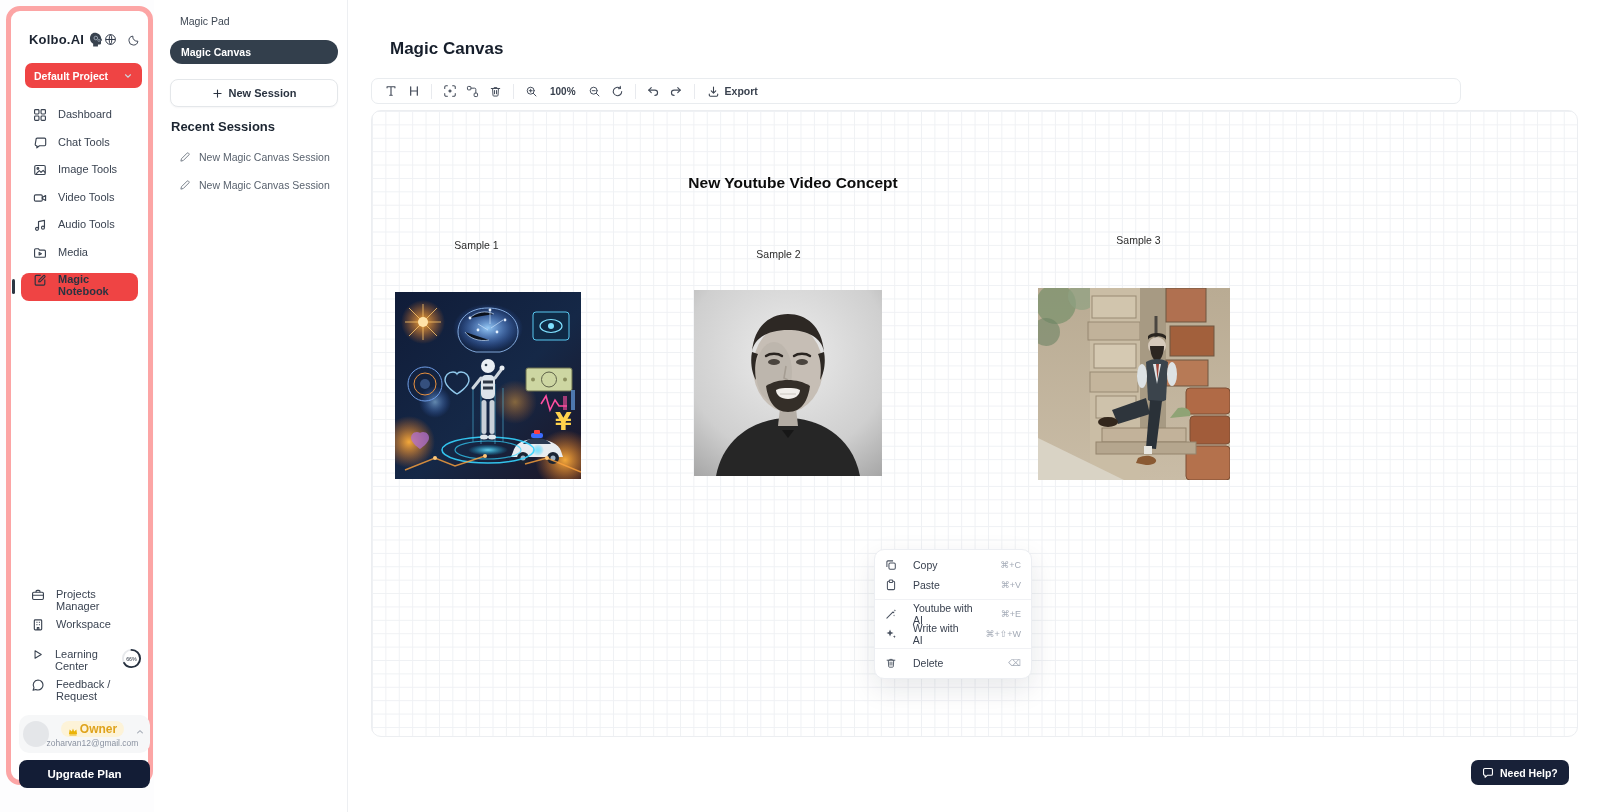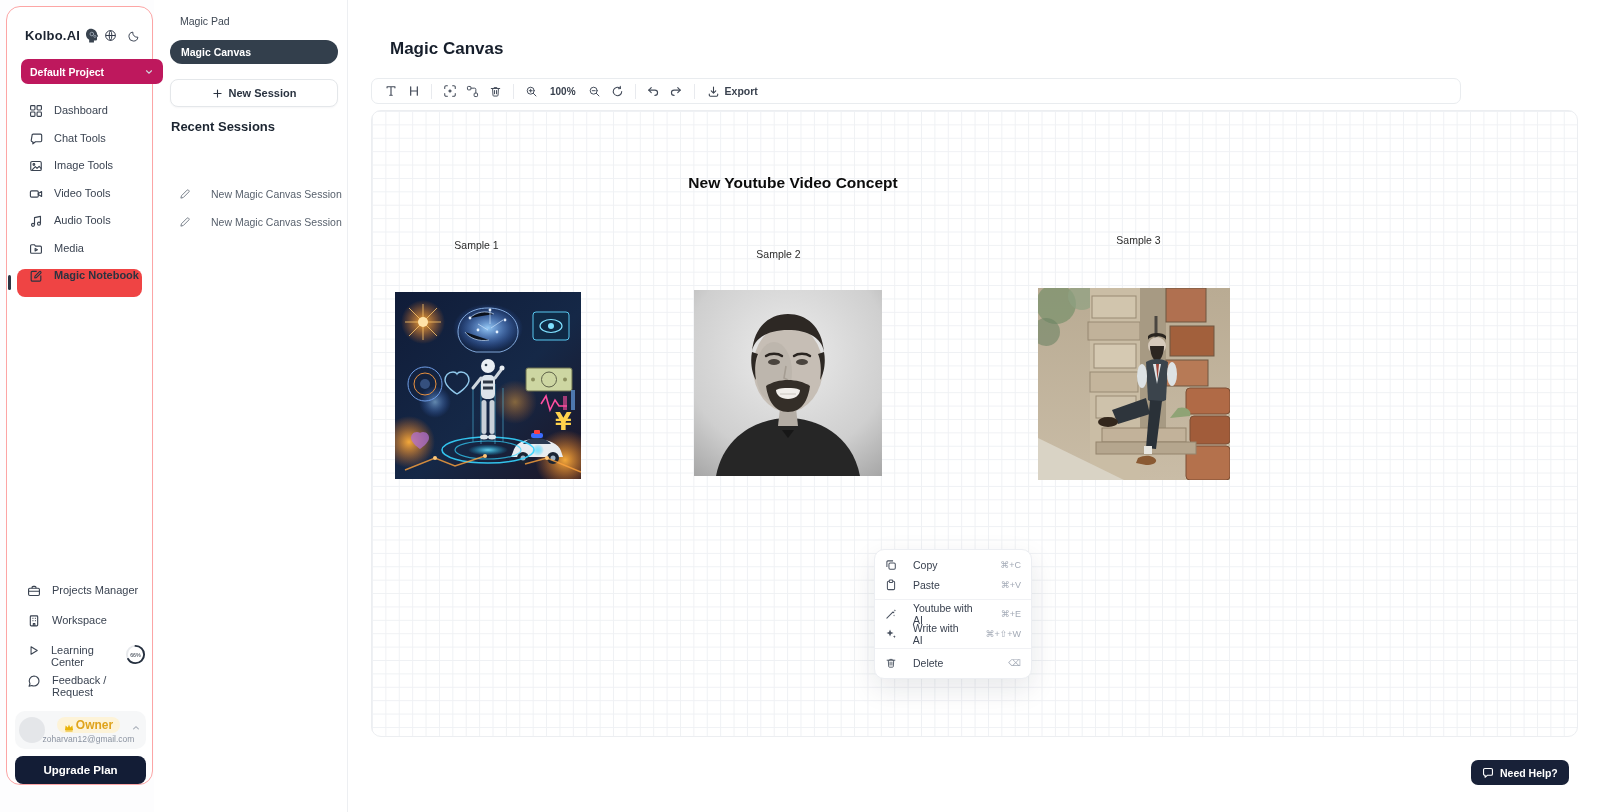--- a/index.html
+++ b/index.html
@@ -1,26 +1,26 @@
 <!DOCTYPE html>
 <html><head>
 <meta charset="utf-8">
 <style>
   * { margin:0; padding:0; box-sizing:border-box; }
   html,body { width:1600px; height:812px; background:#fff; font-family:"Liberation Sans","DejaVu Sans",sans-serif; overflow:hidden; }
   .app { position:relative; width:1600px; height:812px; background:#fdfdfe; }
 
   
-  .sidebar { position:absolute; left:6px; top:6px; width:147px; height:779px; background:#fff; border:1px solid #fca5a5; border-radius:14px; z-index:5; }
+  .sidebar { position:absolute; left:6px; top:6px; width:147px; height:779px; background:#fff; border:5px solid #fca5a5; border-radius:14px; z-index:5; }
   .logo-row { position:absolute; top:20px; left:18px; right:12px; display:flex; align-items:center; }
   .brand { font-size:13px; font-weight:800; color:#1c2431; letter-spacing:.2px; cursor:pointer; }
   .logo-head { margin-left:3px; display:flex; }
   .logo-actions { margin-left:auto; display:flex; gap:11px; align-items:center; color:#2e3747; }
   .icon-btn { cursor:pointer; display:flex; }
-  .project-btn { position:absolute; top:52px; left:14px; width:142px; height:25px; background:#be185d; border:none; border-radius:7px; color:#fff; font-size:10.5px; font-weight:700; display:flex; align-items:center; padding:0 9px; cursor:pointer; font-family:inherit; }
+  .project-btn { position:absolute; top:52px; left:14px; width:117px; height:25px; background:#ef4444; border:none; border-radius:7px; color:#fff; font-size:10.5px; font-weight:700; display:flex; align-items:center; padding:0 9px; cursor:pointer; font-family:inherit; }
   .project-btn svg { margin-left:auto; }
   .nav { position:absolute; top:97px; left:10px; right:10px; }
   .nav-item { position:relative; height:27.5px; display:flex; align-items:flex-start; gap:11px; padding-left:12px; color:#3a4351; font-size:11px; font-weight:500; border-radius:8px; cursor:pointer; }
   .nav-item svg { flex:0 0 auto; }
   .nav-item.active { background:#ef4444; color:#2a3340; font-weight:600; }
   .nav-item.active .accent { position:absolute; left:-9px; top:6px; width:3px; height:15px; background:#2c3643; border-radius:2px; }
   .nav-bottom { position:absolute; top:577px; left:10px; right:6px; }
   .nav-bottom .nav-item { height:30px; padding-left:10px; }
   .ring-badge { margin-left:2px; }
   .user-card { position:absolute; top:704px; left:8px; width:131px; height:38px; background:#f6f7f8; border-radius:10px; display:flex; align-items:center; padding:0 6px 0 4px; cursor:pointer; }
@@ -30,21 +30,21 @@
   .user-email { font-size:8.5px; color:#8b93a1; margin-top:1px; white-space:nowrap; }
   .user-caret { color:#a8aeb8; display:flex; flex-direction:column; align-items:center; }
   .upgrade-btn { position:absolute; top:749px; left:8px; width:131px; height:28px; background:#131d36; border:none; border-radius:8px; color:#fff; font-size:11.5px; font-weight:700; cursor:pointer; font-family:inherit; }
 
   
   .sessions { position:absolute; left:154px; top:0; width:194px; height:812px; background:#fff; border-right:1px solid #edeff2; }
   .magic-pad { position:absolute; top:15px; left:26px; font-size:10.5px; color:#3f4854; font-weight:500; cursor:pointer; }
   .magic-canvas-pill { position:absolute; top:40px; left:16px; width:168px; height:24px; background:#333f4c; border-radius:12px; color:#fff; font-size:10.5px; font-weight:700; display:flex; align-items:center; padding:0 11px; cursor:pointer; }
   .new-session-btn { position:absolute; top:79px; left:16px; width:168px; height:28px; background:#fff; border:1px solid #e4e7ea; border-radius:8px; display:flex; align-items:center; justify-content:center; gap:6px; font-size:11px; font-weight:700; color:#2a3340; cursor:pointer; font-family:inherit; box-shadow:0 1px 2px rgba(20,30,50,.04); }
   .recent-heading { position:absolute; top:119px; left:17px; font-size:13px; font-weight:800; color:#1b2430; }
-  .recent-item { position:absolute; left:25px; display:flex; align-items:flex-start; gap:20px; font-size:10.5px; color:#59626e; cursor:pointer;margin-top:37px; }
+  .recent-item { position:absolute; left:25px; display:flex; align-items:flex-start; gap:8px; font-size:10.5px; color:#59626e; cursor:pointer; }
   .recent-item.r0 { top:151px; }
   .recent-item.r1 { top:179px; }
 
   
   .main { position:absolute; left:348px; top:0; width:1252px; height:812px; background:#fff; }
   .page-title { position:absolute; top:39px; left:42px; font-size:17px; font-weight:800; color:#161e2b; }
   .toolbar { position:absolute; top:78px; left:23px; width:1090px; height:26px; background:#fff; border:1px solid #e9ecef; border-radius:7px; display:flex; align-items:center; padding:0 7px; }
   .tb-btn { width:23px; height:22px; display:flex; align-items:center; justify-content:center; color:#434b59; border-radius:5px; cursor:pointer; background:none; border:none; }
   .tb-sep { width:1px; height:15px; background:#e8eaee; margin:0 6px; }
   .tb-zoom { font-size:10px; color:#39414e; font-weight:600; padding:0 7px; }

